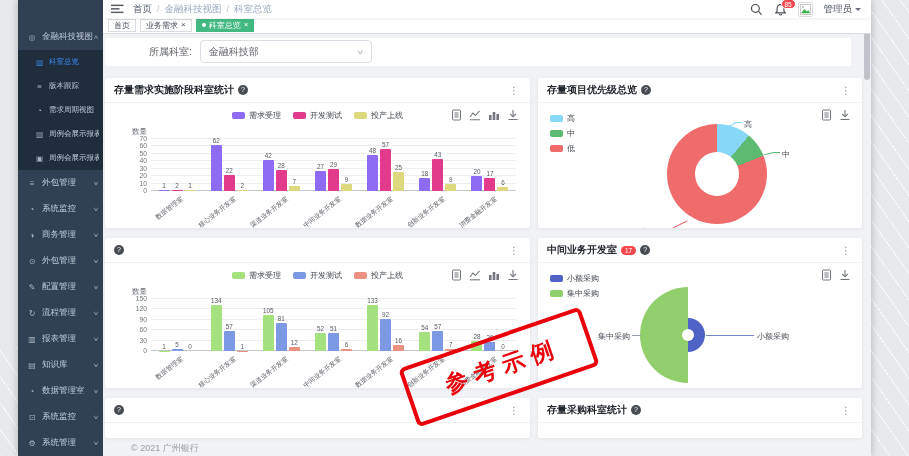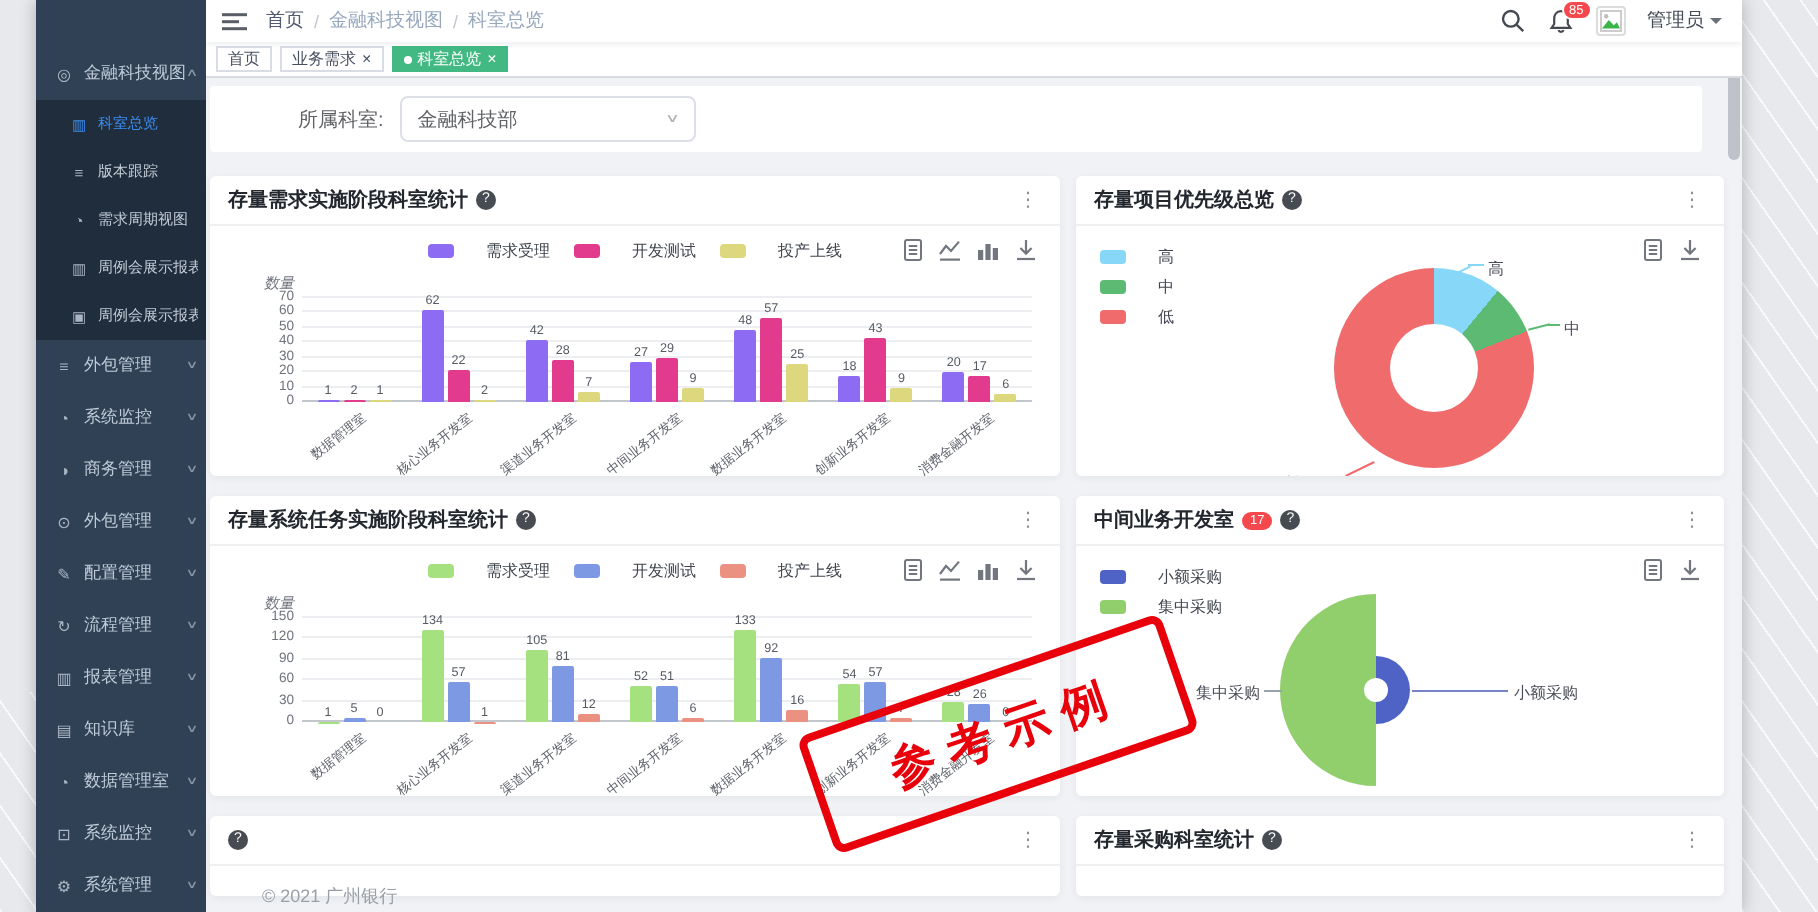--- a/index.html
+++ b/index.html
@@ -42,42 +42,42 @@
   .caret-down { width:0; height:0; border:3.5px solid transparent; border-top-color:#6a707a; margin-top:3px; }
 
   .tagsbar { height:18px; background:#fff; border-bottom:1px solid #d8dce5; display:flex; align-items:center; gap:4px; padding:0 5px; z-index:4; }
   .tag { height:13px; display:flex; align-items:center; gap:3px; padding:0 5px; border:1px solid #d8dce5; background:#fff; font-size:8px; color:#495060; cursor:pointer; }
   .tag .dot { width:4px; height:4px; border-radius:50%; background:#fff; }
   .tag .tag-x { font-size:8px; line-height:1; color:inherit; }
   .tag.active { background:#42b983; border-color:#42b983; color:#fff; }
 
   .filter-card { background:#fff; margin:4px 20px 0 2px; height:33px; display:flex; align-items:center; padding-left:44px; gap:8px; border-radius:2px; }
   .filter-label { font-size:10px; color:#606266; }
-  .select { width:148px; height:23px; border:1px solid #dcdfe6; border-radius:4px; display:flex; align-items:center; padding:0 8px; font-size:10px; color:#606266; background:#fff; cursor:pointer; }
+  .select { width:172px; height:23px; border:1px solid #dcdfe6; border-radius:4px; display:flex; align-items:center; padding:0 8px; font-size:10px; color:#606266; background:#fff; cursor:pointer; }
   .select .sel-caret { margin-left:auto; font-size:6px; color:#b0b3ba; transform:scaleX(1.7); }
 
-  #dash { display:grid; grid-template-columns:425px 1fr; grid-template-rows:150px 150px 40px; gap:10px 8px; margin:12px 9px 8px 2px; }
+  #dash { display:grid; grid-template-columns:425px 1fr; grid-template-rows:150px 150px 40px; gap:10px 8px; margin:12px 9px 18px 2px; }
   .panel { background:#fff; border-radius:3px; box-shadow:0 1px 4px rgba(0,0,0,.06); display:flex; flex-direction:column; overflow:hidden; }
   .p-head { height:25px; flex:0 0 25px; display:flex; align-items:center; gap:4px; padding:0 9px; border-bottom:1px solid #f0f0f0; }
   .p-title { font-size:10px; font-weight:700; color:#23272e; }
   .p-badge { background:#f5484d; color:#fff; font-size:6.5px; line-height:9px; padding:0 4px; border-radius:6px; }
   .p-help { width:10px; height:10px; flex:0 0 10px; border-radius:50%; background:#474c52; color:#fff; font-size:7px; line-height:10px; text-align:center; cursor:pointer; }
   .p-dots { margin-left:auto; color:#8a8f99; font-size:10px; cursor:pointer; padding:0 2px; }
   .p-body { position:relative; flex:1; }
 
   
   .ch-legend { position:absolute; top:7px; left:0; right:0; display:flex; justify-content:center; gap:12px; }
-  .lg-item { display:flex; align-items:center; gap:16px; cursor:pointer;text-align:center; }
+  .lg-item { display:flex; align-items:center; gap:4px; cursor:pointer;text-align:center; }
   .lg-chip { width:13px; height:7px; border-radius:2px; }
   .lg-lab { font-size:8px; color:#40464e; }
   .toolbox { position:absolute; top:6px; right:11px; display:flex; gap:7px; }
   .tool { cursor:pointer; display:flex; }
 
   
-  .ch-yname { position:absolute; left:27px; top:24px; font-size:7.5px; color:#6f747c;font-style:italic; }
+  .ch-yname { position:absolute; left:27px; top:24px; font-size:7.5px; color:#6f747c; }
   .ch-plot { position:absolute; left:46px; right:14px; top:36px; height:52px; }
   .grid { position:absolute; left:0; right:0; height:1px; background:#eceef2; }
   .grid.base { background:#c2c6cd; }
   .ytick { position:absolute; left:-30px; width:26px; text-align:right; font-size:6.8px; color:#6f747c; }
   .ch-groups { position:absolute; inset:0; display:flex; align-items:flex-end; }
   .ch-group { flex:1; display:flex; align-items:flex-end; justify-content:center; }
   .ch-bar { width:11px; margin:0 1px; position:relative; border-radius:1px 1px 0 0; }
   .ch-val { position:absolute; top:-8px; left:50%; transform:translateX(-50%); font-size:6.3px; color:#565b63; white-space:nowrap; }
   .ch-xlab { position:absolute; font-size:6.5px; color:#5a5e66; white-space:nowrap; transform:translateX(-92%) rotate(-38deg); transform-origin:right top; }
 
@@ -470,21 +470,20 @@
             <div class="dn-line" style="left: 196px; top: 19px; width: 8px; background: rgb(135, 216, 248);"></div>
             <span class="dn-lab" style="left: 244px; top: 46px;">中</span>
             <div class="dn-line" style="left: 226px; top: 50px; width: 11px; background: rgb(93, 186, 114); transform: rotate(-14deg);"></div>
             <div class="dn-line" style="left: 236px; top: 49px; width: 6px; background: rgb(93, 186, 114);"></div>
             <span class="dn-lab" style="left: 92px; top: 123px; width: 20px; text-align: right;">低</span>
             <div class="dn-line" style="left: 134px; top: 121px; width: 16px; background: rgb(240, 107, 108); transform: rotate(-26deg);"></div>
           </div>
         </section>
         <section class="panel">
           <div class="p-head">
-            <span class="p-title">存量系统任务实施阶段科室统计</span>
             <span class="p-help">?</span>
             <span class="p-dots">⋮</span>
           </div>
           <div class="p-body" id="pbody-2">
             <div class="ch-legend">
               <span class="lg-item">
                 <span class="lg-chip" style="background: rgb(165, 225, 126);"></span>
                 <span class="lg-lab">需求受理</span>
               </span>
               <span class="lg-item">

